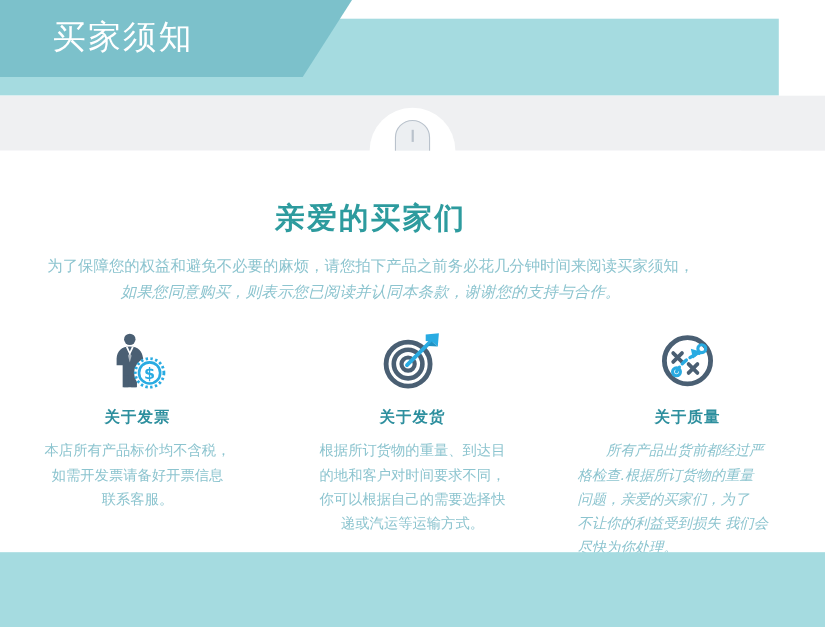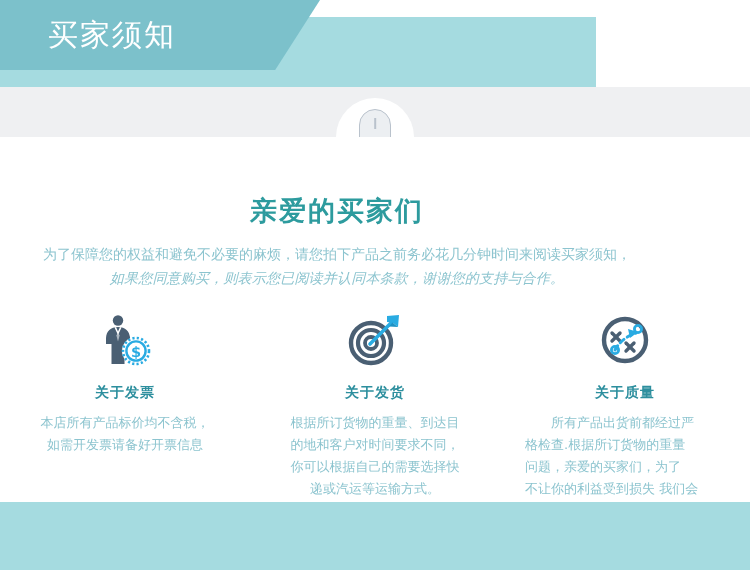--- a/index.html
+++ b/index.html
@@ -11,21 +11,21 @@
     height: 570px;
     background: #ffffff;
     font-family: "DejaVu Sans", "Liberation Sans", sans-serif;
     overflow: hidden;
     position: relative;
   }
 
   
   .banner {
     position: relative;
-    width: 596px;
+    width: 708px;
     height: 87px;
     overflow: hidden;
     background: #ffffff;
   }
   .banner-light {
     position: absolute;
     left: 0;
     top: 17px;
     width: 750px;
     height: 70px;
@@ -95,21 +95,21 @@
     background: #b9c2cc;
   }
 
   
   .content {
     position: relative;
     width: 674px;
     height: 365px;
     background: #ffffff;
     box-sizing: border-box;
-    padding-top: 57px;
+    padding-top: 45px;
   }
 
   .main-title {
     text-align: center;
     font-size: 27px;
     line-height: 34px;
     font-weight: bold;
     color: #2d9b9e;
     letter-spacing: 2px;
   }
@@ -167,20 +167,21 @@
   }
   .col-body .bline {
     display: block;
     white-space: nowrap;
   }
   .col-body.justified {
     text-align: justify;
     text-align-last: left;
     text-indent: 26px;
     width: 200px;
+    font-style: italic;
   }
   .col-body.justified .bline {
     display: block;
     text-indent: 0;
     white-space: nowrap;
   }
   .col-body.justified .bline.first {
     text-indent: 26px;
   }
 
@@ -240,20 +241,21 @@
 
         <circle cx="43" cy="39" r="14" fill="#ffffff"></circle>
         <circle cx="43" cy="39" r="13" fill="none" stroke="#29abe2" stroke-width="2.6" stroke-dasharray="2.2 2.2"></circle>
         <circle cx="43" cy="39" r="9.6" fill="none" stroke="#29abe2" stroke-width="2.4"></circle>
         <text x="43" y="44.6" font-size="14.5" font-weight="bold" text-anchor="middle" fill="#29abe2" font-family="'DejaVu Sans', sans-serif">$</text>
       </svg>
       <div class="col-heading">关于发票</div>
       <div class="col-body">
         <span class="bline">本店所有产品标价均不含税，</span>
         <span class="bline">如需开发票请备好开票信息</span>
+        <span class="bline">联系客服。</span>
       </div>
     </div>
 
     <div class="col">
       <svg class="col-icon" viewBox="0 0 64 56">
         <circle cx="28" cy="31" r="20" fill="none" stroke="#4a5f73" stroke-width="4.4"></circle>
         <circle cx="28" cy="31" r="13" fill="none" stroke="#4a5f73" stroke-width="4.2"></circle>
         <circle cx="28" cy="31" r="6" fill="none" stroke="#4a5f73" stroke-width="3.8"></circle>
 
         <line x1="27" y1="32" x2="50" y2="9" stroke="#29abe2" stroke-width="3.6" stroke-linecap="round"></line>

